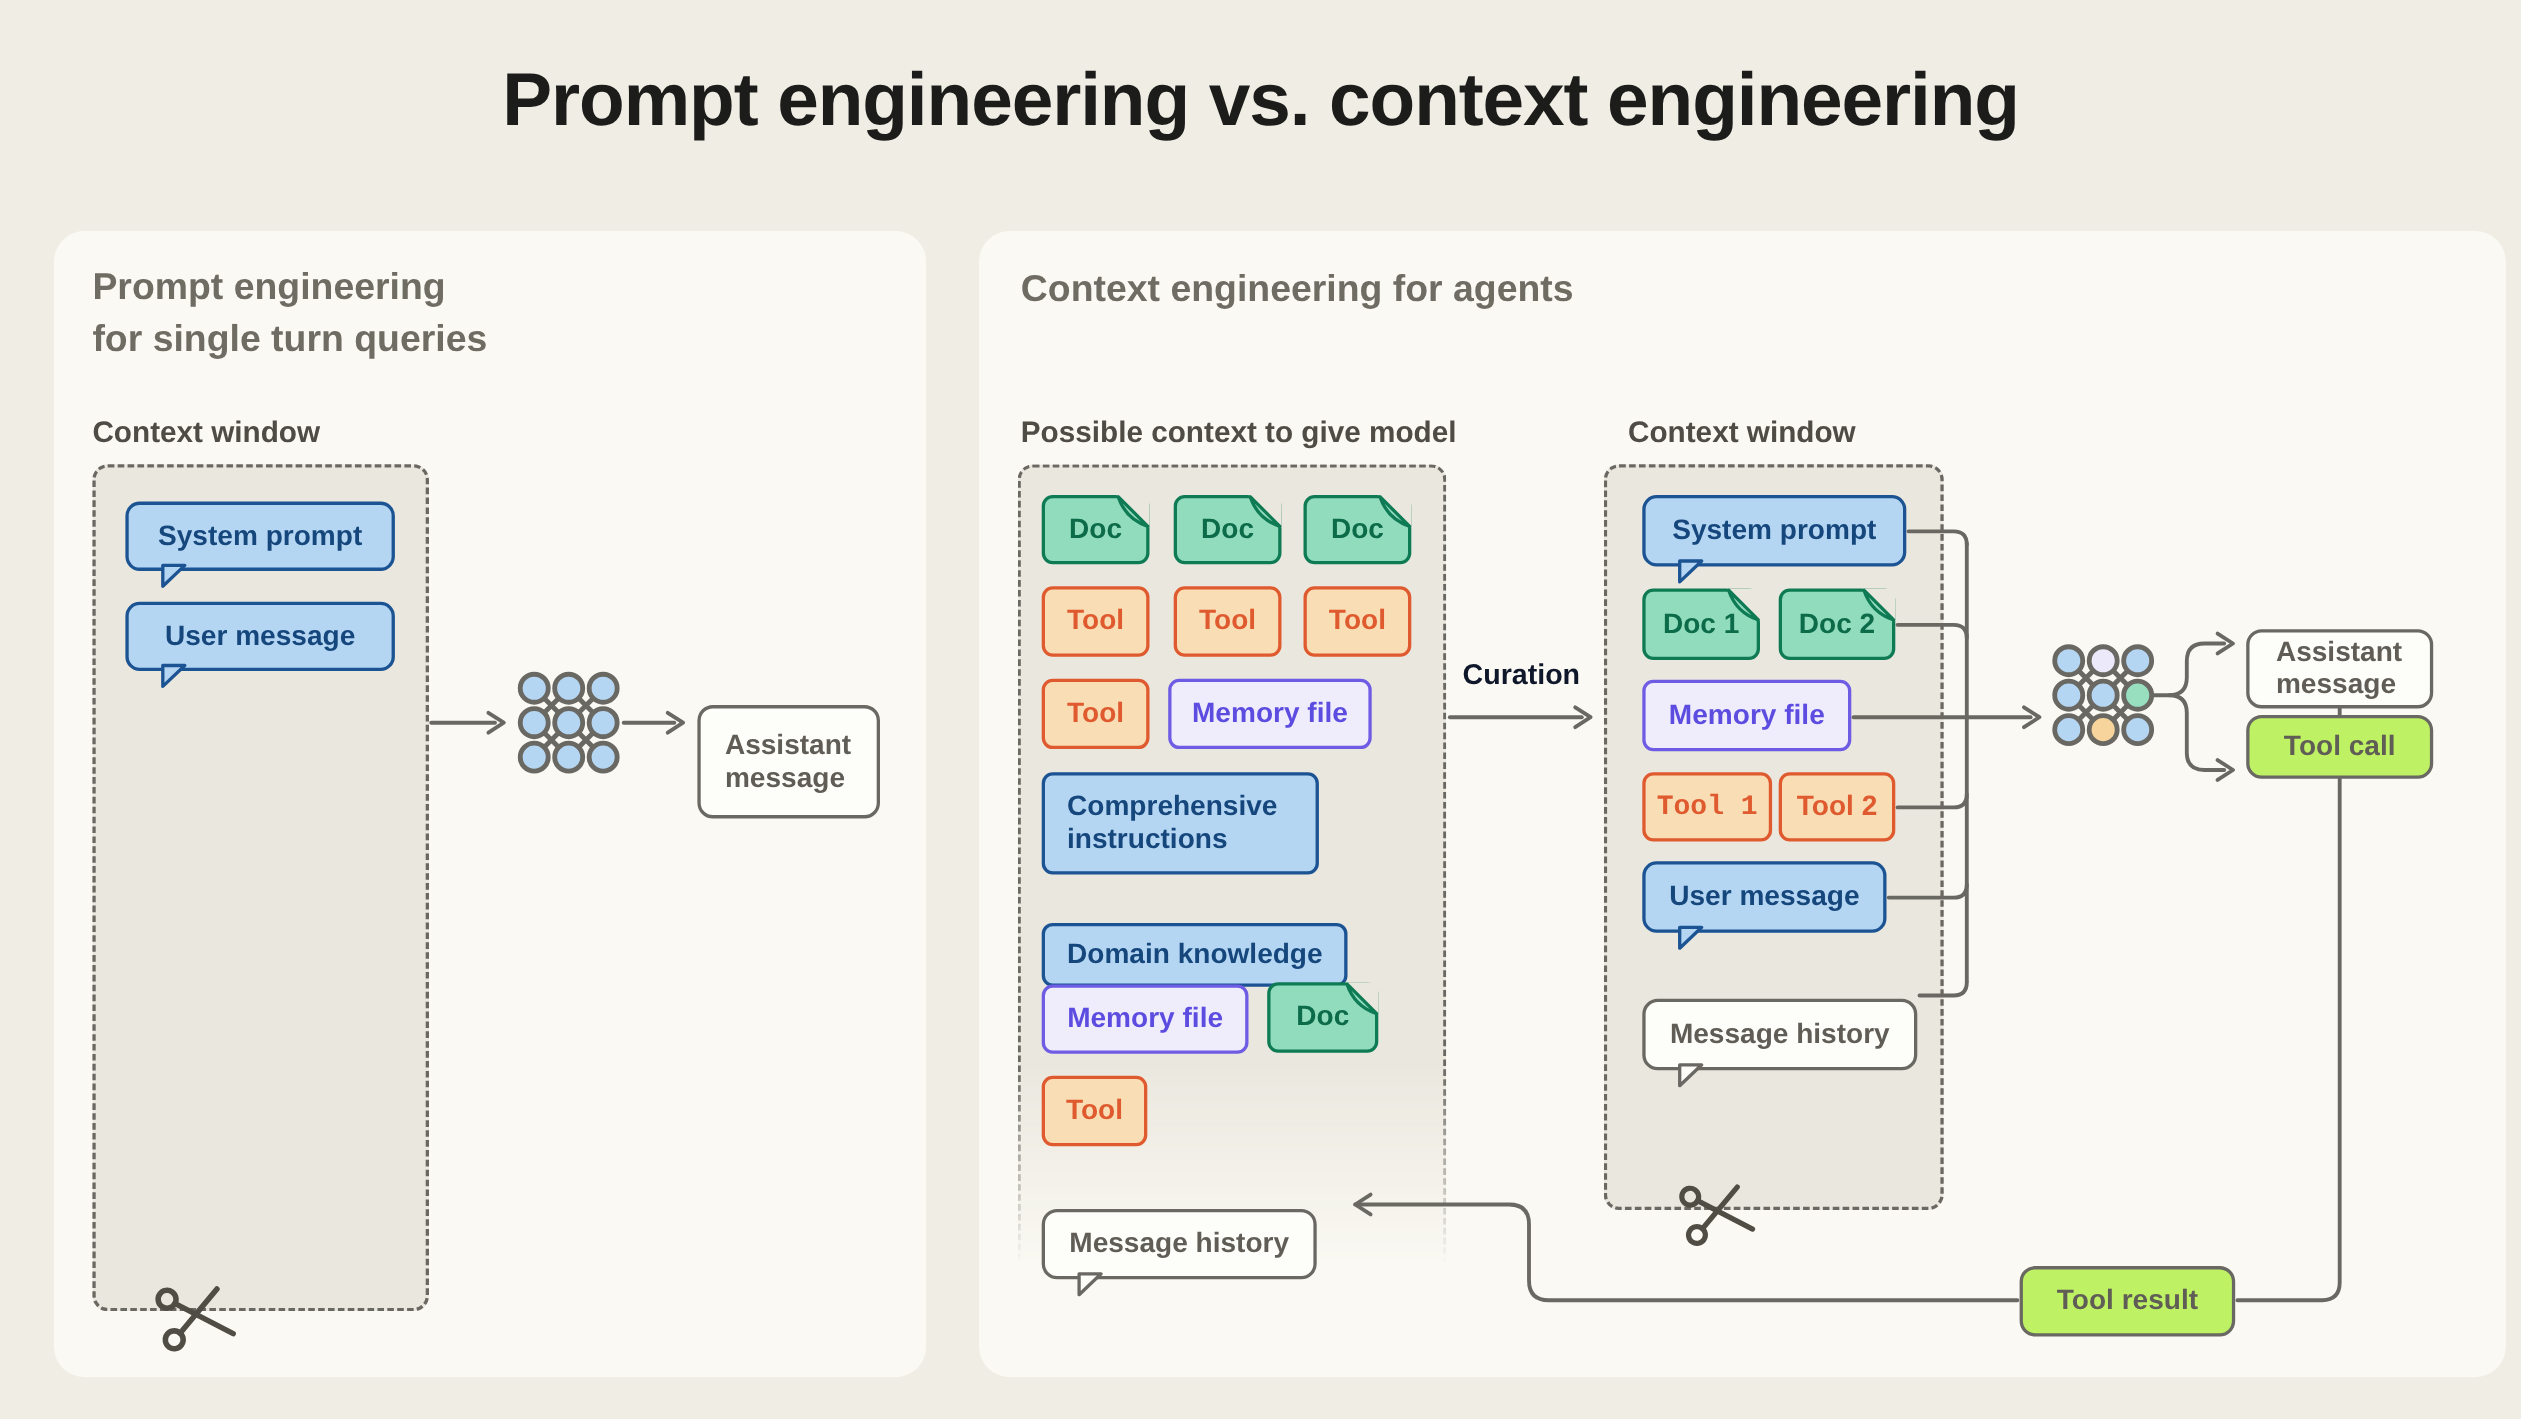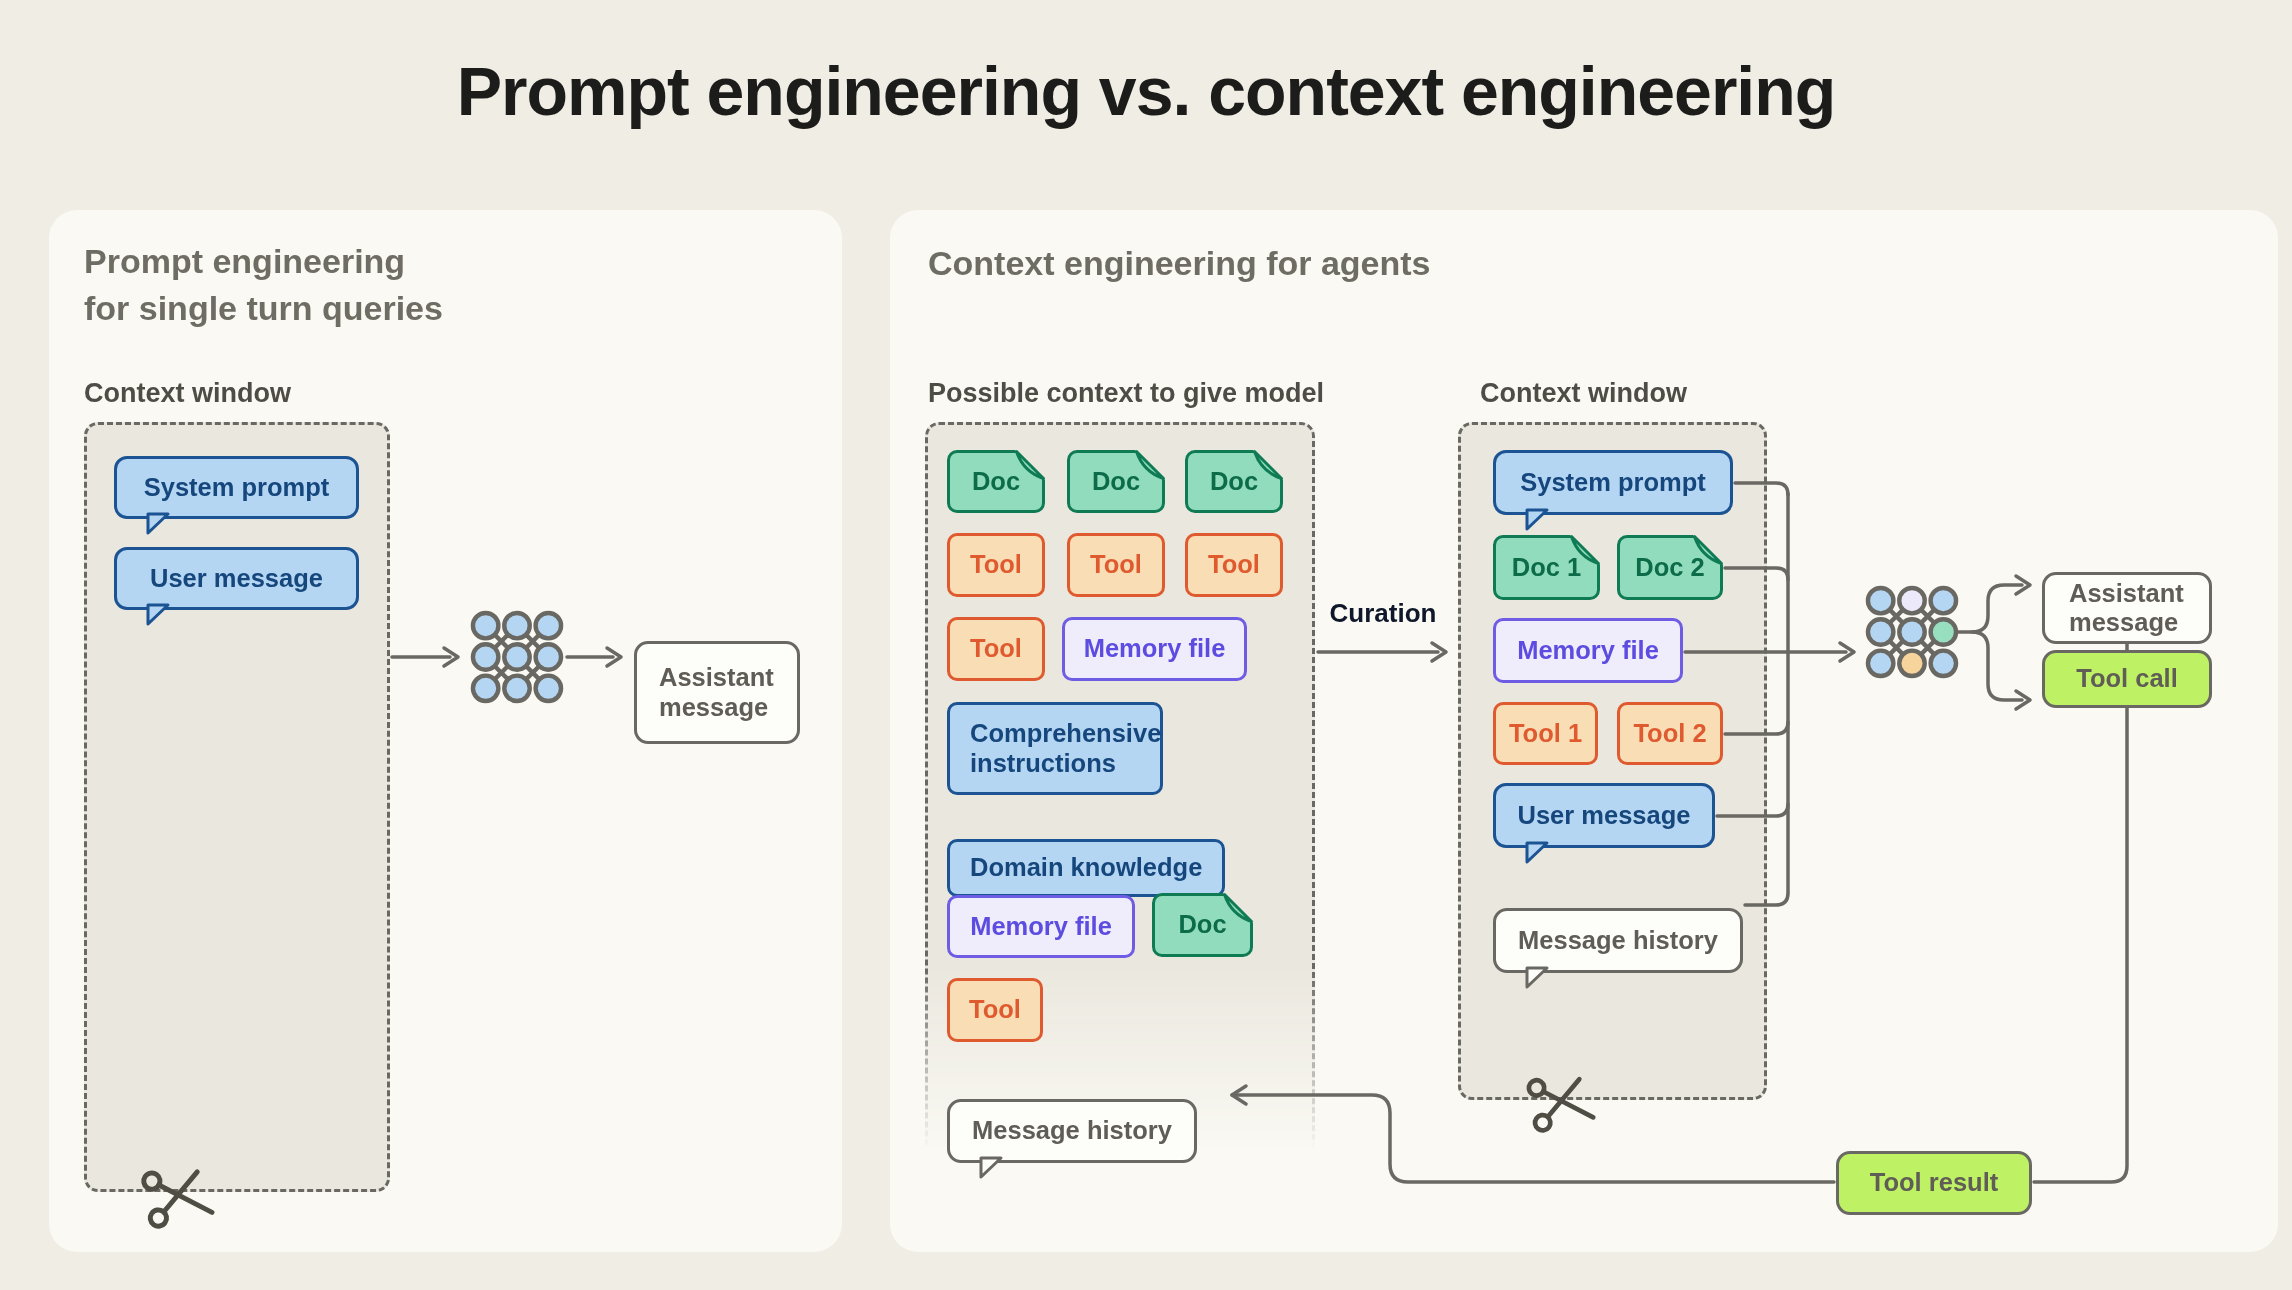--- a/index.html
+++ b/index.html
@@ -154,21 +154,21 @@
       <span>Tool</span>
     </div>
 
   <div class="it orange" style="left:947px;top:617px;width:98px;height:64px;">
       <span>Tool</span>
     </div>
   <div class="it purple" style="left:1062px;top:617px;width:185px;height:64px;">
       <span>Memory file</span>
     </div>
 
-  <div class="it blue left-text" style="left:947px;top:702px;width:216px;height:93px;padding-left:20px;">
+  <div class="it blue left-text" style="left:947px;top:702px;width:252px;height:93px;padding-left:20px;">
       <span>Comprehensive instructions</span>
     </div>
   <div class="it blue left-text" style="left:947px;top:815px;width:278px;height:58px;padding-left:20px;margin-top:24px;">
       <span>Domain knowledge</span>
     </div>
 
   <div class="it purple" style="left:947px;top:895px;width:188px;height:63px;">
       <span>Memory file</span>
     </div>
   <div class="it green" style="left:1152px;top:893px;width:101px;height:64px;">
@@ -206,21 +206,21 @@
   <div class="it green" style="left:1617px;top:535px;width:106px;height:65px;">
     <svg class="fold" viewBox="0 0 30 30">
         <path d="M0 0 H30 V30 Z" fill="#eae7de"></path>
         <path d="M1.5 1.5 C6 15 15 24 28.5 28.5 L1.5 1.5 Z" fill="#92dcbe" stroke="#0f7b54" stroke-width="3" stroke-linejoin="round"></path>
       </svg>
     <span>Doc 2</span>
   </div>
   <div class="it purple" style="left:1493px;top:618px;width:190px;height:65px;">
       <span>Memory file</span>
     </div>
-  <div class="it orange" style="left:1493px;top:702px;width:105px;height:63px;">
+  <div class="it orange" style="left:1493px;top:702px;width:118px;height:63px;font-family:Liberation Mono, monospace;">
       <span>Tool 1</span>
     </div>
   <div class="it orange" style="left:1617px;top:702px;width:106px;height:63px;align-items:center;">
       <span>Tool 2</span>
     </div>
   <div class="it blue bubble" style="left:1493px;top:783px;width:222px;height:65px;">
     <span>User message</span>
     <svg class="tail" viewBox="0 0 28 22">
         <path d="M5 0 V19 L25 0 Z" fill="#b5d6f3" stroke="#1b5393" stroke-width="3" stroke-linejoin="round"></path>
       </svg>

